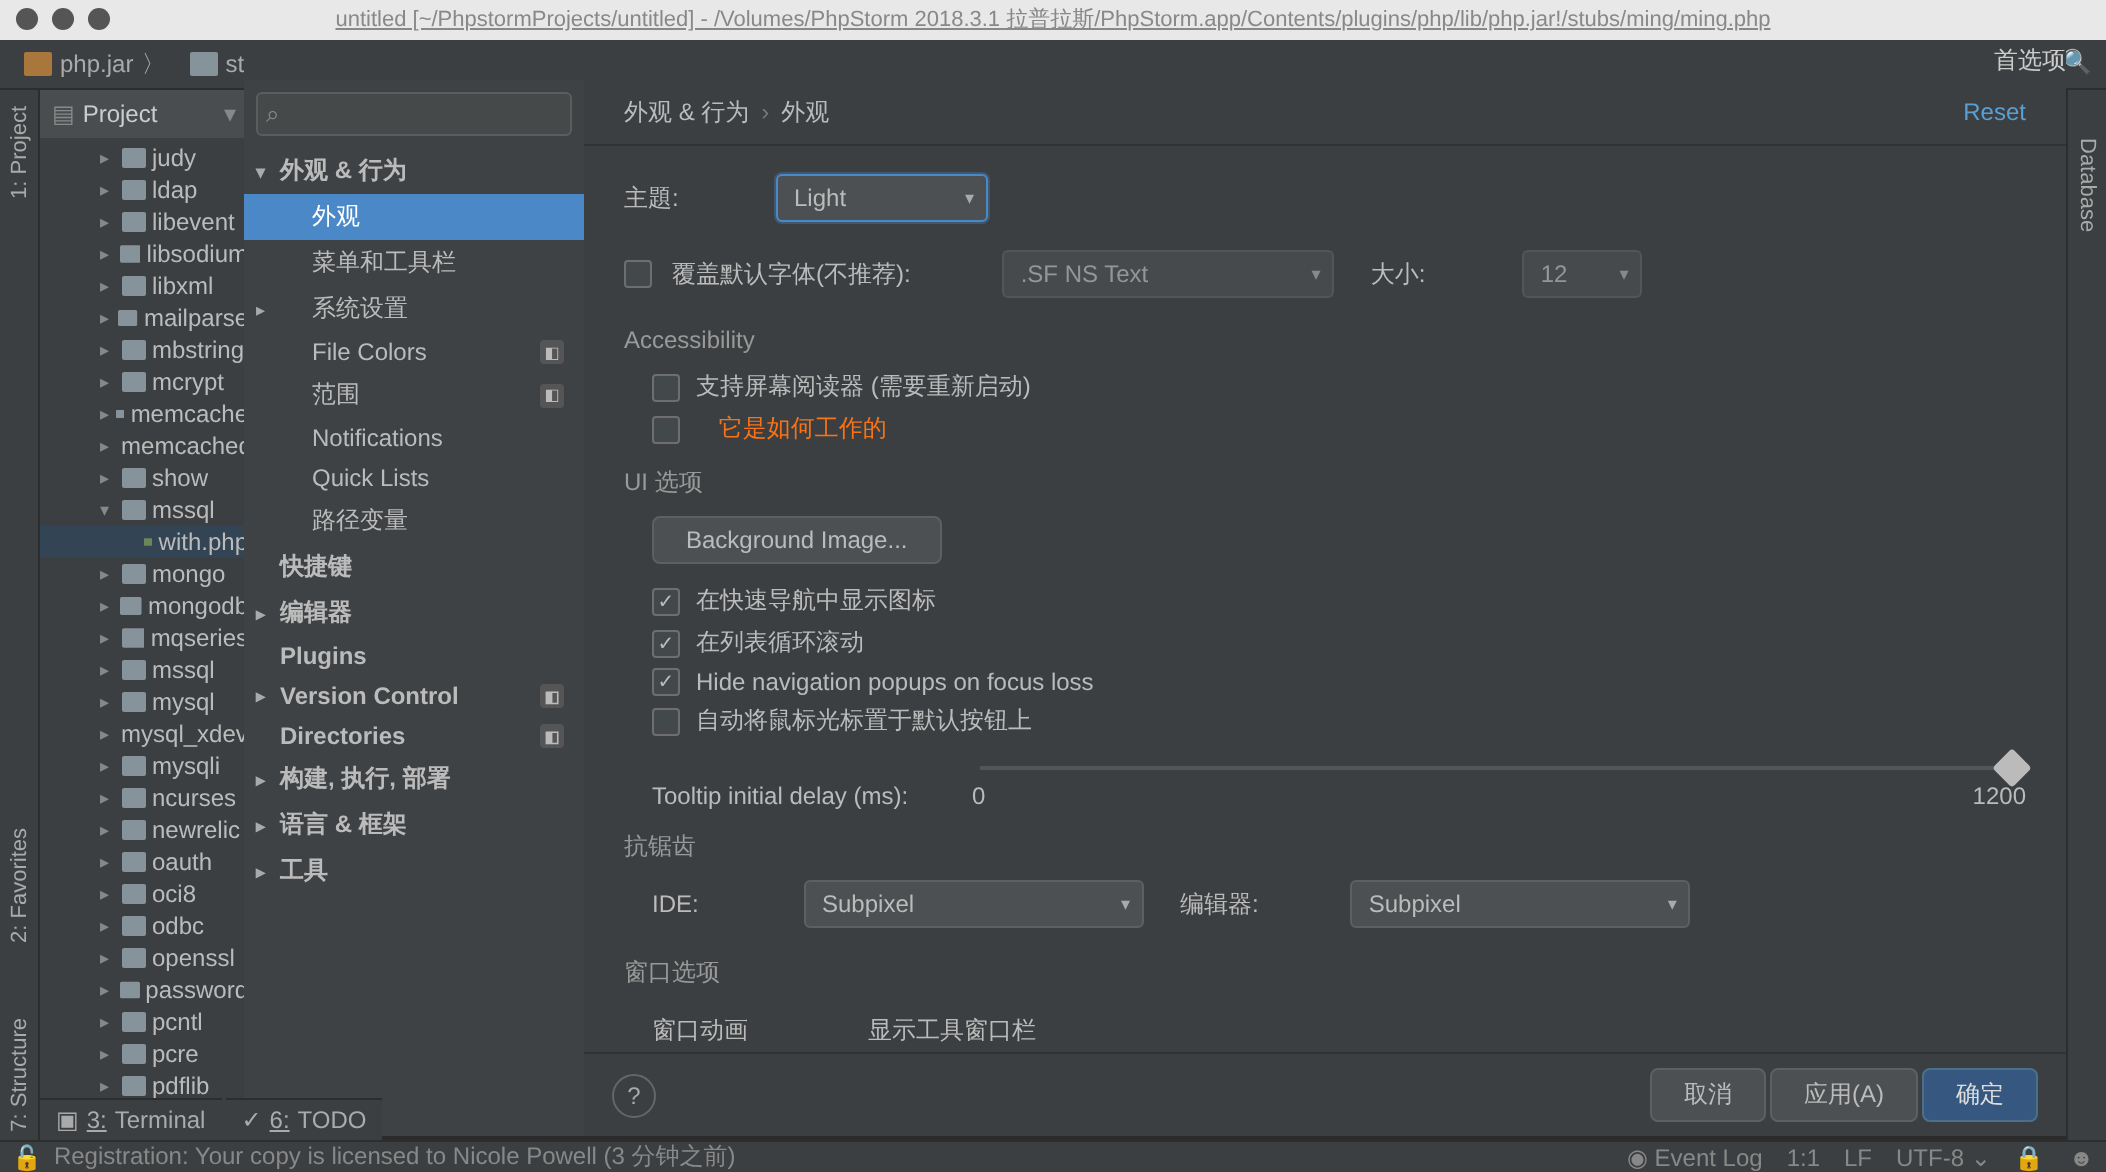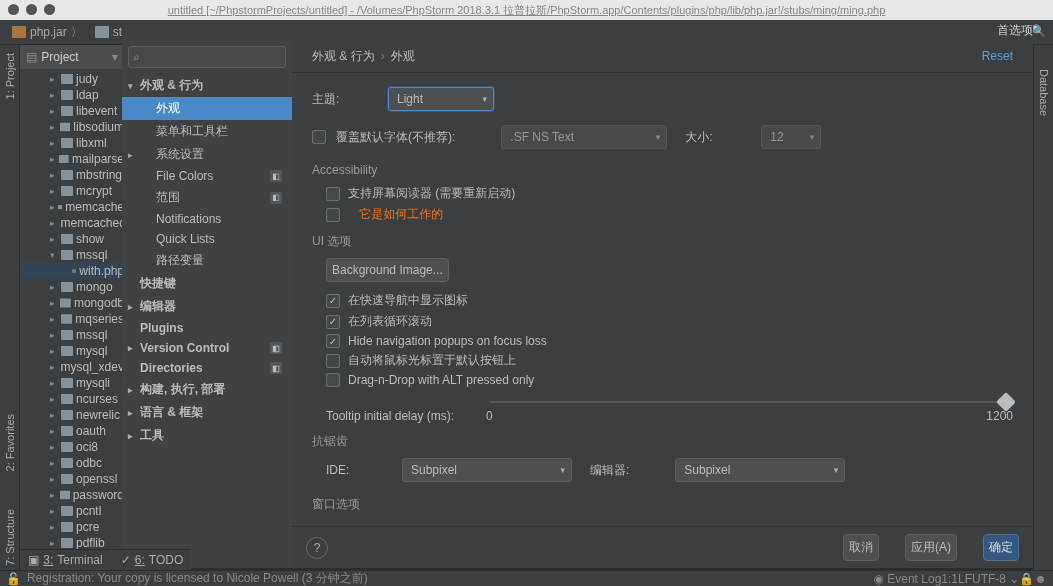--- a/index.html
+++ b/index.html
@@ -41,38 +41,38 @@
 .form-row { display:flex; align-items:center; margin-bottom: 14px; gap:10px; }
 .form-row label { min-width: 30px; }
 .select { background:#4c5052; border:1px solid #5e6060; border-radius:3px; height:24px; display:flex; align-items:center; padding:0 8px; color:#bbb; position:relative;margin-left:36px; }
 .select.highlighted { border:1px solid #4a88c7; box-shadow:0 0 0 1px #4a88c755; }
 .select .sel-arrow { position:absolute; right:6px; font-size:9px; color:#aaa; }
 .checkbox-row { display:flex; align-items:center; gap:8px; margin: 4px 0; }
 .chk { width:14px; height:14px; border:1px solid #6e6e6e; border-radius:2px; background:#43494a; display:inline-flex; align-items:center; justify-content:center; font-size:10px; color:#bbb; }
 .chk.checked::after { content:"✓"; }
 .section-label { color:#999; margin: 10px 0 8px 0; font-size:12px; }
 .link { color:#f97316; }
-.btn { background:#4c5052; border:1px solid #5e6060; border-radius:4px; padding:4px 5px; color:#bbb; }
+.btn { background:#4c5052; border:1px solid #5e6060; border-radius:4px; padding:4px 16px; color:#bbb; }
 .slider-row { display:flex; align-items:flex-end; gap:32px; }
 .slider-track { flex:1; height:2px; background:#555; position:relative; margin:0 4px; }
 .slider-thumb { position:absolute; width:14px; height:14px; background:#bbb; border-radius:2px; top:-6px; transform:rotate(45deg); }
 .two-col { display:flex; gap:60px; }
 .col { display:flex; flex-direction:column; gap:4px; }
 .content-footer { position:absolute; bottom:0; left:0; right:0; height:42px; border-top:1px solid #323232; display:flex; align-items:center; padding:0 14px; gap:10px; background:#3c3f41; }
 .help-btn { width:22px; height:22px; border-radius:11px; border:1px solid #666; display:flex; align-items:center; justify-content:center; color:#aaa; }
-.footer-btns { margin-left:auto; display:flex; gap:26px; }
+.footer-btns { margin-left:auto; display:flex; gap:2px; }
 .btn.primary { background:#365880; border-color:#4a708b; color:#ddd; }
 .right-gutter { width:20px; background:#3c3f41; border-left:1px solid #2d2d2d; display:flex; flex-direction:column; align-items:center; padding-top:20px; }
 .editor-overlay { position:absolute; top:45px; right:20px; background:#3d3d3d; border:none; padding:0; }
 .dont-show { background:#344b67; color:#bbb; padding:5px 10px; border-radius:0; }
 .modal-title { position:absolute; top:0; left:0; right:0; height:20px; background:#3c3f41; text-align:right; line-height:20px; color:#ccc; font-size:12px; }
 .mac-traffic-modal { position:absolute; top:4px; left:8px; display:flex; gap:7px; }
 .mac-dot-r { background:#ff5f56; } .mac-dot-y { background:#ffbd2e; } .mac-dot-g { background:#27c93f; }
 .statusbar { height:16px; background:#3c3f41; border-top:1px solid #2d2d2d; display:flex; align-items:center; font-size:11px; color:#888; padding:0 6px; }
-.status-right { margin-left:auto; display:flex; }
+.status-right { margin-left:auto; display:flex; gap:12px; }
 .bottom-tabs { position:absolute; bottom:16px; left:20px; display:flex; gap:2px; background:#3c3f41; }
 .bottom-tab { padding:3px 8px; color:#aaa; font-size:11px; border-top:1px solid #2d2d2d; display:flex; gap:4px; align-items:center; }
 .underline-num { text-decoration:underline; }
 .dialog-overlay { position:absolute; top:20px; left:122px; right:20px; bottom:18px; background:#3c3f41; display:flex; flex-direction:column; }
 </style>
 </head>
 <body>
 
 <div class="mac-traffic">
   <div class="mac-dot"></div>
@@ -482,24 +482,20 @@
               <span>在列表循环滚动</span>
             </div>
           <div class="checkbox-row">
               <span class="chk checked"></span>
               <span>Hide navigation popups on focus loss</span>
             </div>
           <div class="checkbox-row">
               <span class="chk"></span>
               <span>自动将鼠标光标置于默认按钮上</span>
             </div>
-          <div class="checkbox-row">
-              <span class="chk"></span>
-              <span>Drag-n-Drop with ALT pressed only</span>
-            </div>
           <div style="height:10px"></div>
           <div class="slider-row">
             <span>Tooltip initial delay (ms):</span>
             <div style="flex:1">
               <div class="slider-track">
                 <div class="slider-thumb" style="right:-4px"></div>
               </div>
               <div style="display:flex;justify-content:space-between;margin-top:6px">
                 <span>0</span>
                 <span>1200</span>

